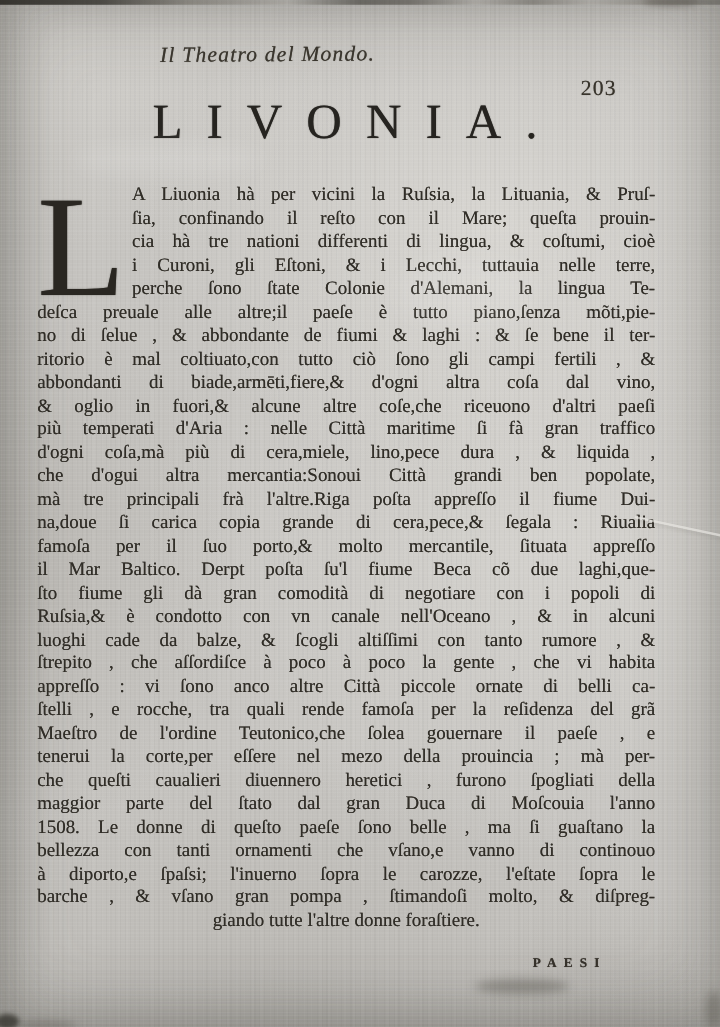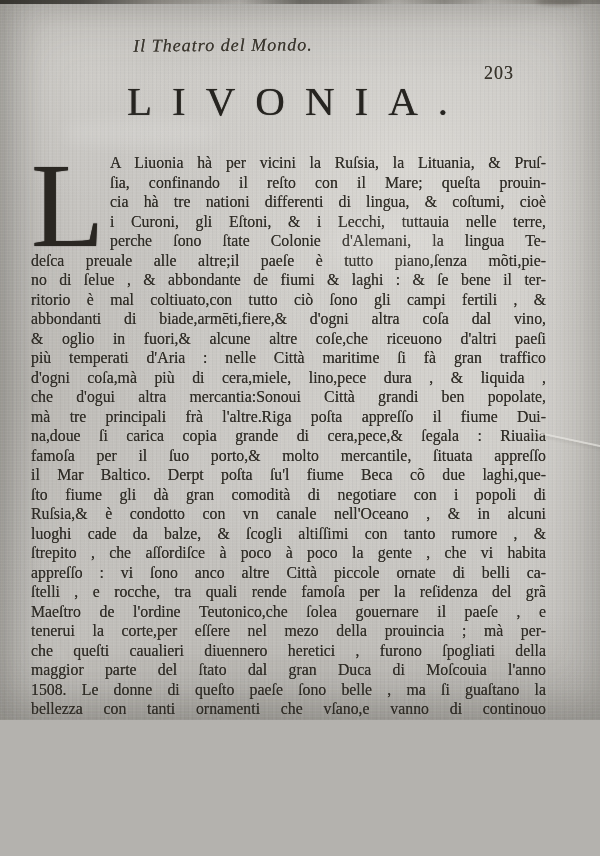--- a/index.html
+++ b/index.html
@@ -4,21 +4,21 @@
 <style>
   html,body{margin:0;padding:0;}
   body{
     width:600px;height:856px;
     font-family:"Liberation Serif","DejaVu Serif",serif;
     background:#b4b2ae;
     overflow:hidden;
   }
   .page{
     position:relative;
-    width:600px;height:720px;
+    width:600px;height:856px;
     background-color:#c6c4c0;
     background-image:
       radial-gradient(ellipse 420px 300px at 68% 22%, rgba(230,228,223,.55), transparent 70%),
       radial-gradient(ellipse 500px 380px at 78% 52%, rgba(226,224,219,.5), transparent 70%),
       radial-gradient(ellipse 300px 200px at 15% 8%, rgba(216,214,209,.4), transparent 70%),
       radial-gradient(ellipse 480px 280px at 40% 97%, rgba(118,114,106,.16), transparent 72%),
       radial-gradient(ellipse 260px 320px at 4% 55%, rgba(128,124,116,.14), transparent 70%),
       radial-gradient(ellipse 200px 120px at 90% 96%, rgba(120,116,108,.12), transparent 70%);
     box-shadow:
       inset 0 0 70px rgba(74,71,64,.30),
@@ -83,21 +83,21 @@
     white-space:pre-line;
     text-align:justify;
     text-align-last:justify;
     text-justify:inter-word;
   }
   .lastline{
     text-align:center;white-space:nowrap;
   }
   .catchword{
     position:absolute;top:797px;left:444px;
-    font-size:14px;font-weight:bold;letter-spacing:6px;
+    font-size:11px;font-weight:bold;letter-spacing:6px;
     color:#35312a;
     text-shadow:0 0 .6px rgba(53,49,42,.8);
   }
   .crease{
     position:absolute;top:438px;left:528px;width:78px;height:2px;
     background:rgba(234,232,227,.65);
     box-shadow:0 2px 3px rgba(60,57,50,.12);
     transform:rotate(12deg);
   }
   .smudge{position:absolute;pointer-events:none;border-radius:50%;}

